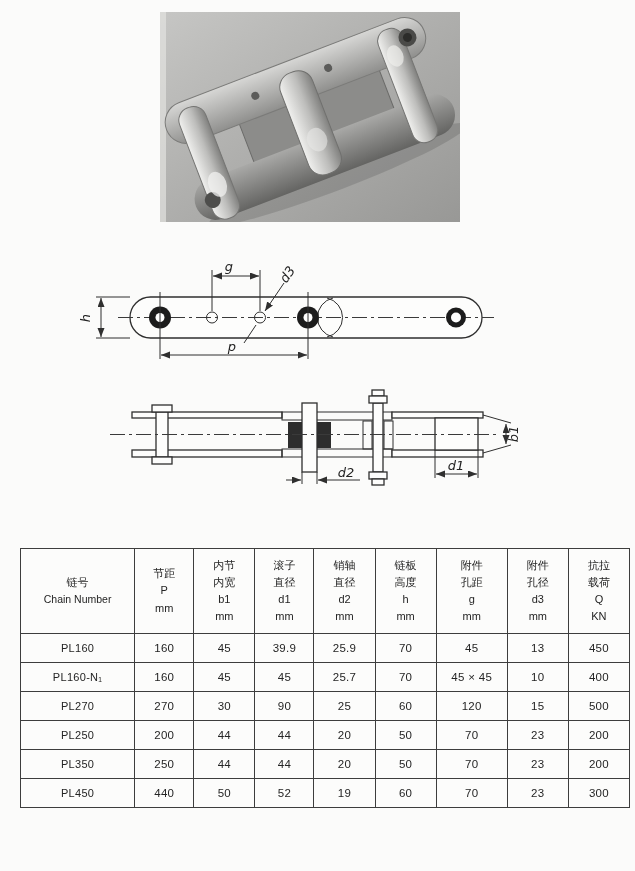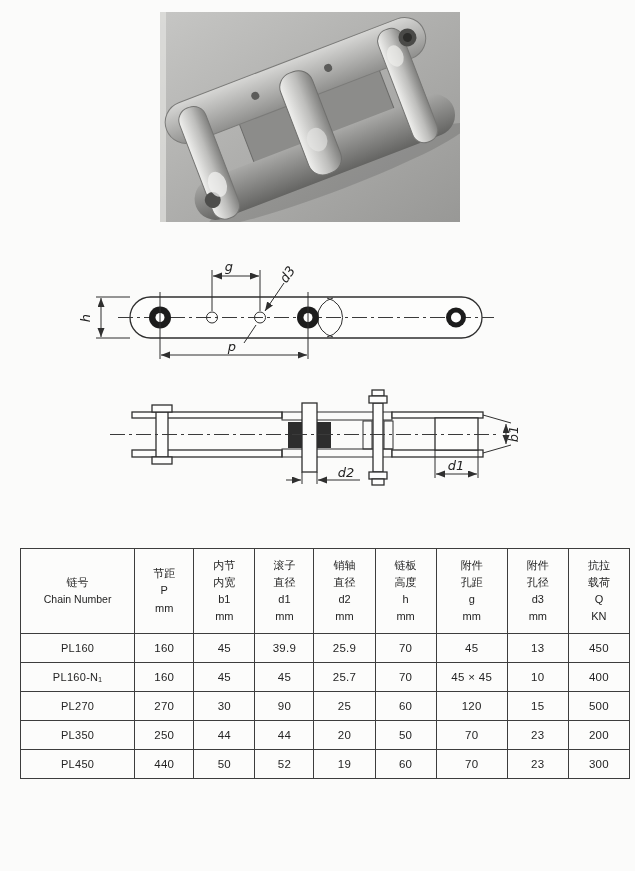--- a/index.html
+++ b/index.html
@@ -293,20 +293,31 @@
           <td>270</td>
           <td>30</td>
           <td>90</td>
           <td>25</td>
           <td>60</td>
           <td>120</td>
           <td>15</td>
           <td>500</td>
         </tr>
         <tr>
+          <td>PL250</td>
+          <td>200</td>
+          <td>44</td>
+          <td>44</td>
+          <td>20</td>
+          <td>50</td>
+          <td>70</td>
+          <td>23</td>
+          <td>200</td>
+        </tr>
+        <tr>
           <td>PL350</td>
           <td>250</td>
           <td>44</td>
           <td>44</td>
           <td>20</td>
           <td>50</td>
           <td>70</td>
           <td>23</td>
           <td>200</td>
         </tr>

